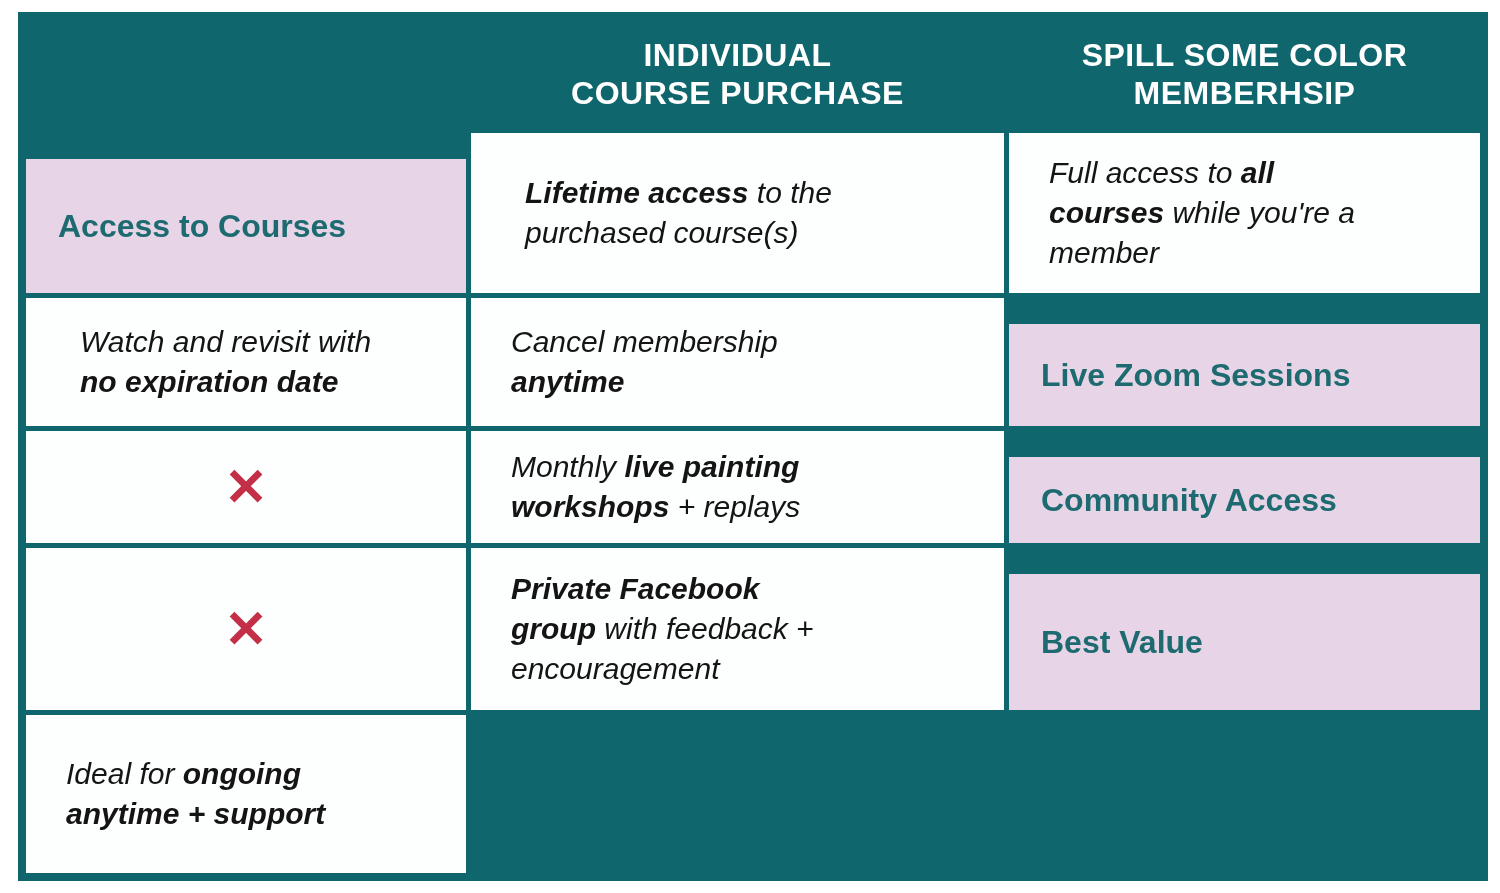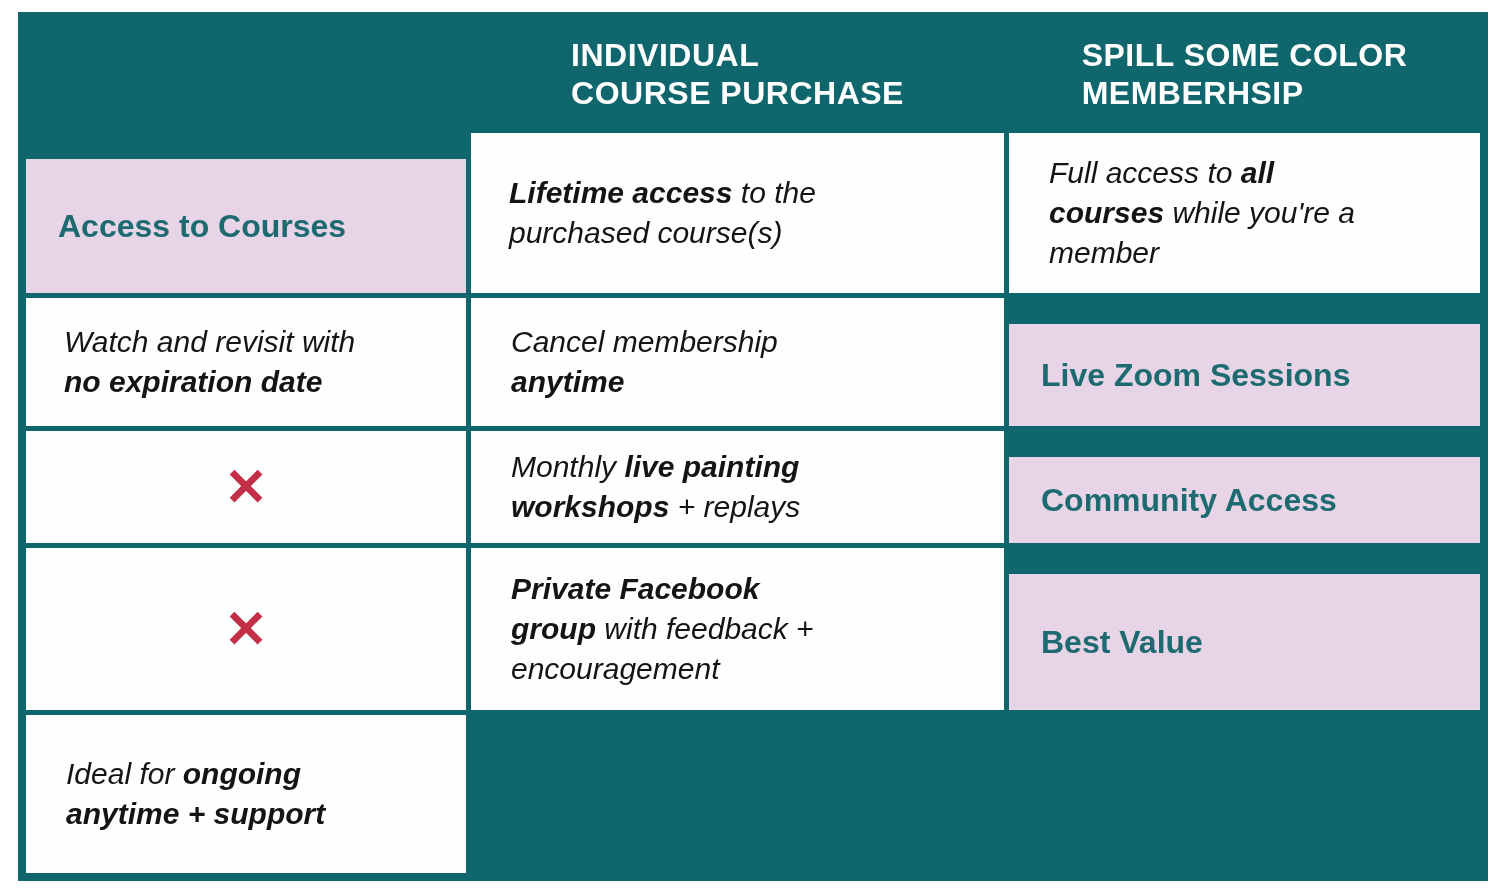--- a/index.html
+++ b/index.html
@@ -28,20 +28,21 @@
     grid-template-columns: 440px 533px 1fr;
     grid-template-rows: 108px 160px 128px 112px 162px 158px;
     gap: 5px;
   }
   .h-cell {
     background: var(--teal);
     color: #ffffff;
     display: flex;
     align-items: center;
     justify-content: center;
+    text-align: center;
     font-weight: 700;
     font-size: 32px;
     line-height: 38px;
     letter-spacing: 0.5px;
     white-space: pre-wrap;
   }
   .label-cell {
     background: var(--pink);
     color: var(--labelTeal);
     display: flex;
@@ -57,21 +58,21 @@
     color: #141414;
     font-style: italic;
     font-size: 30px;
     line-height: 40px;
     display: flex;
     flex-direction: column;
     justify-content: center;
     box-sizing: border-box;
     white-space: pre-wrap;
   }
-  .content-cell.col-individual { padding-left: 38px; padding-right: 20px; }
+  .content-cell.col-individual { padding-left: 54px; padding-right: 20px; }
   .content-cell.col-membership { padding-left: 40px; padding-right: 16px; justify-content: center; }
   .content-cell b { font-weight: 700; font-style: italic; }
   .x-cell {
     background: #fdfefe;
     display: flex;
     align-items: center;
     justify-content: center;
     flex-direction: row;
     padding: 0 !important;
   }

